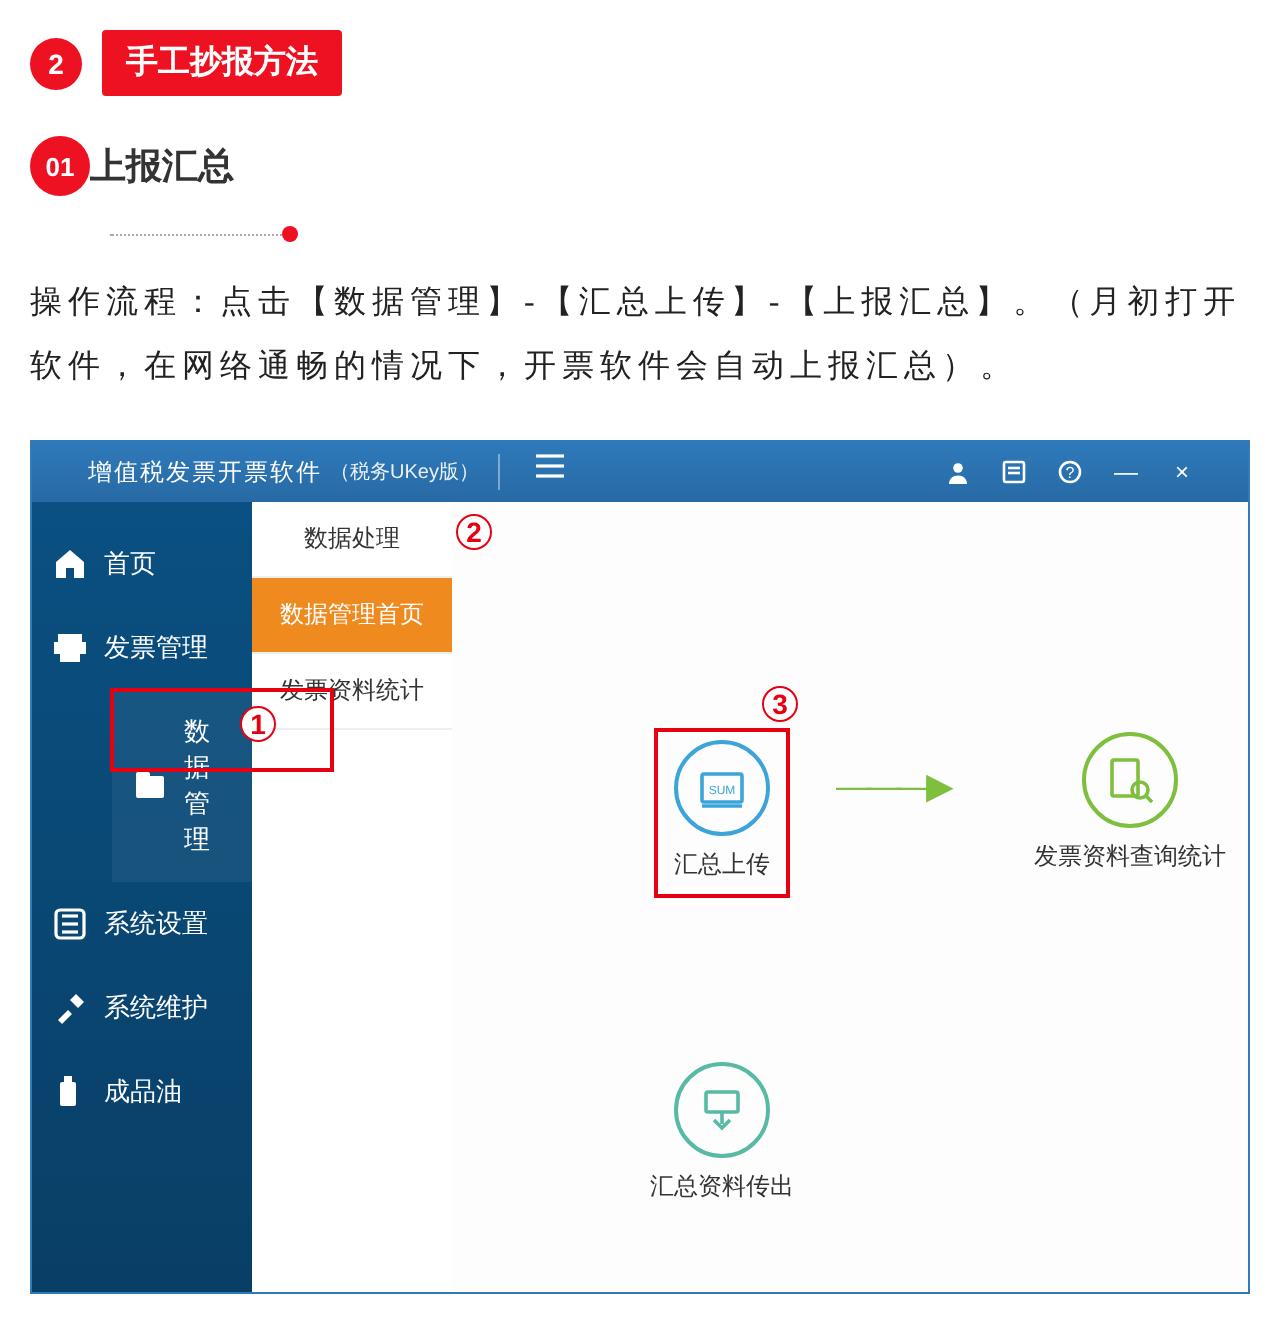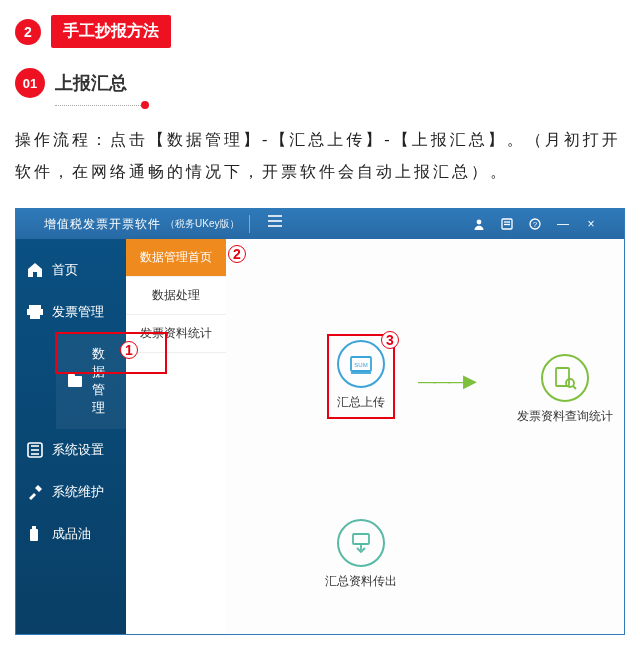--- a/index.html
+++ b/index.html
@@ -17,21 +17,21 @@
   .red-circle {
     width: 26px; height: 26px; border-radius: 50%;
     background: #e12; color: #fff; font-weight: bold;
     display: flex; align-items: center; justify-content: center;
     font-size: 14px;
   }
   .red-chip {
     background: #e12; color: #ffffff; padding: 6px 12px;
     font-weight: bold; font-size: 16px; border-radius: 2px;
   }
-  .step-row { display: flex; align-items: center; gap: 10px; margin-bottom: 7px; }
+  .step-row { display: flex; align-items: center; margin-bottom: 19px; }
   .step-circle {
     width: 30px; height: 30px; border-radius: 50%;
     background: #e12; color: #fff; font-weight: bold;
     display: flex; align-items: center; justify-content: center;
     font-size: 13px;
   }
   .step-title { font-size: 18px; font-weight: bold; }
   .dotline { border-bottom: 1px dotted #aaa; margin: 0 0 18px 40px; width: 90px; position: relative;}
   .dotline::after {
     content:""; position:absolute; right:-4px; top:-4px; width:8px; height:8px;
@@ -228,28 +228,28 @@
           <svg width="18" height="18" viewBox="0 0 18 18" fill="#fff">
               <rect x="4" y="4" width="8" height="12" rx="1"></rect>
               <rect x="6" y="1" width="4" height="4"></rect>
             </svg>
         </span>
         <span>成品油</span>
       </div>
     </div>
 
     <div class="submenu">
+      <div class="sm-item">数据处理</div>
       <div class="sm-item orange">数据管理首页</div>
-      <div class="sm-item">数据处理</div>
       <div class="sm-item">发票资料统计</div>
     </div>
 
     <div class="canvas">
 
-      <div class="tile" style="left:90px; top:101px;align-items:center;">
+      <div class="tile" style="left:90px; top:119px;align-items:center;">
         <div class="circ c-blue">
           <svg width="26" height="26" viewBox="0 0 26 26" fill="none" stroke="#3ca4d9" stroke-width="1.8">
               <rect x="3" y="6" width="20" height="14" rx="1"></rect>
               <line x1="3" y1="22" x2="23" y2="22"></line>
               <text x="13" y="16" text-anchor="middle" font-size="6" fill="#3ca4d9" stroke="none">SUM</text>
             </svg>
         </div>
         <div class="lbl">汇总上传</div>
         <span class="hl-red" style="left:11px; top:-6px; width:68px; height:85px;"></span>
       </div>

